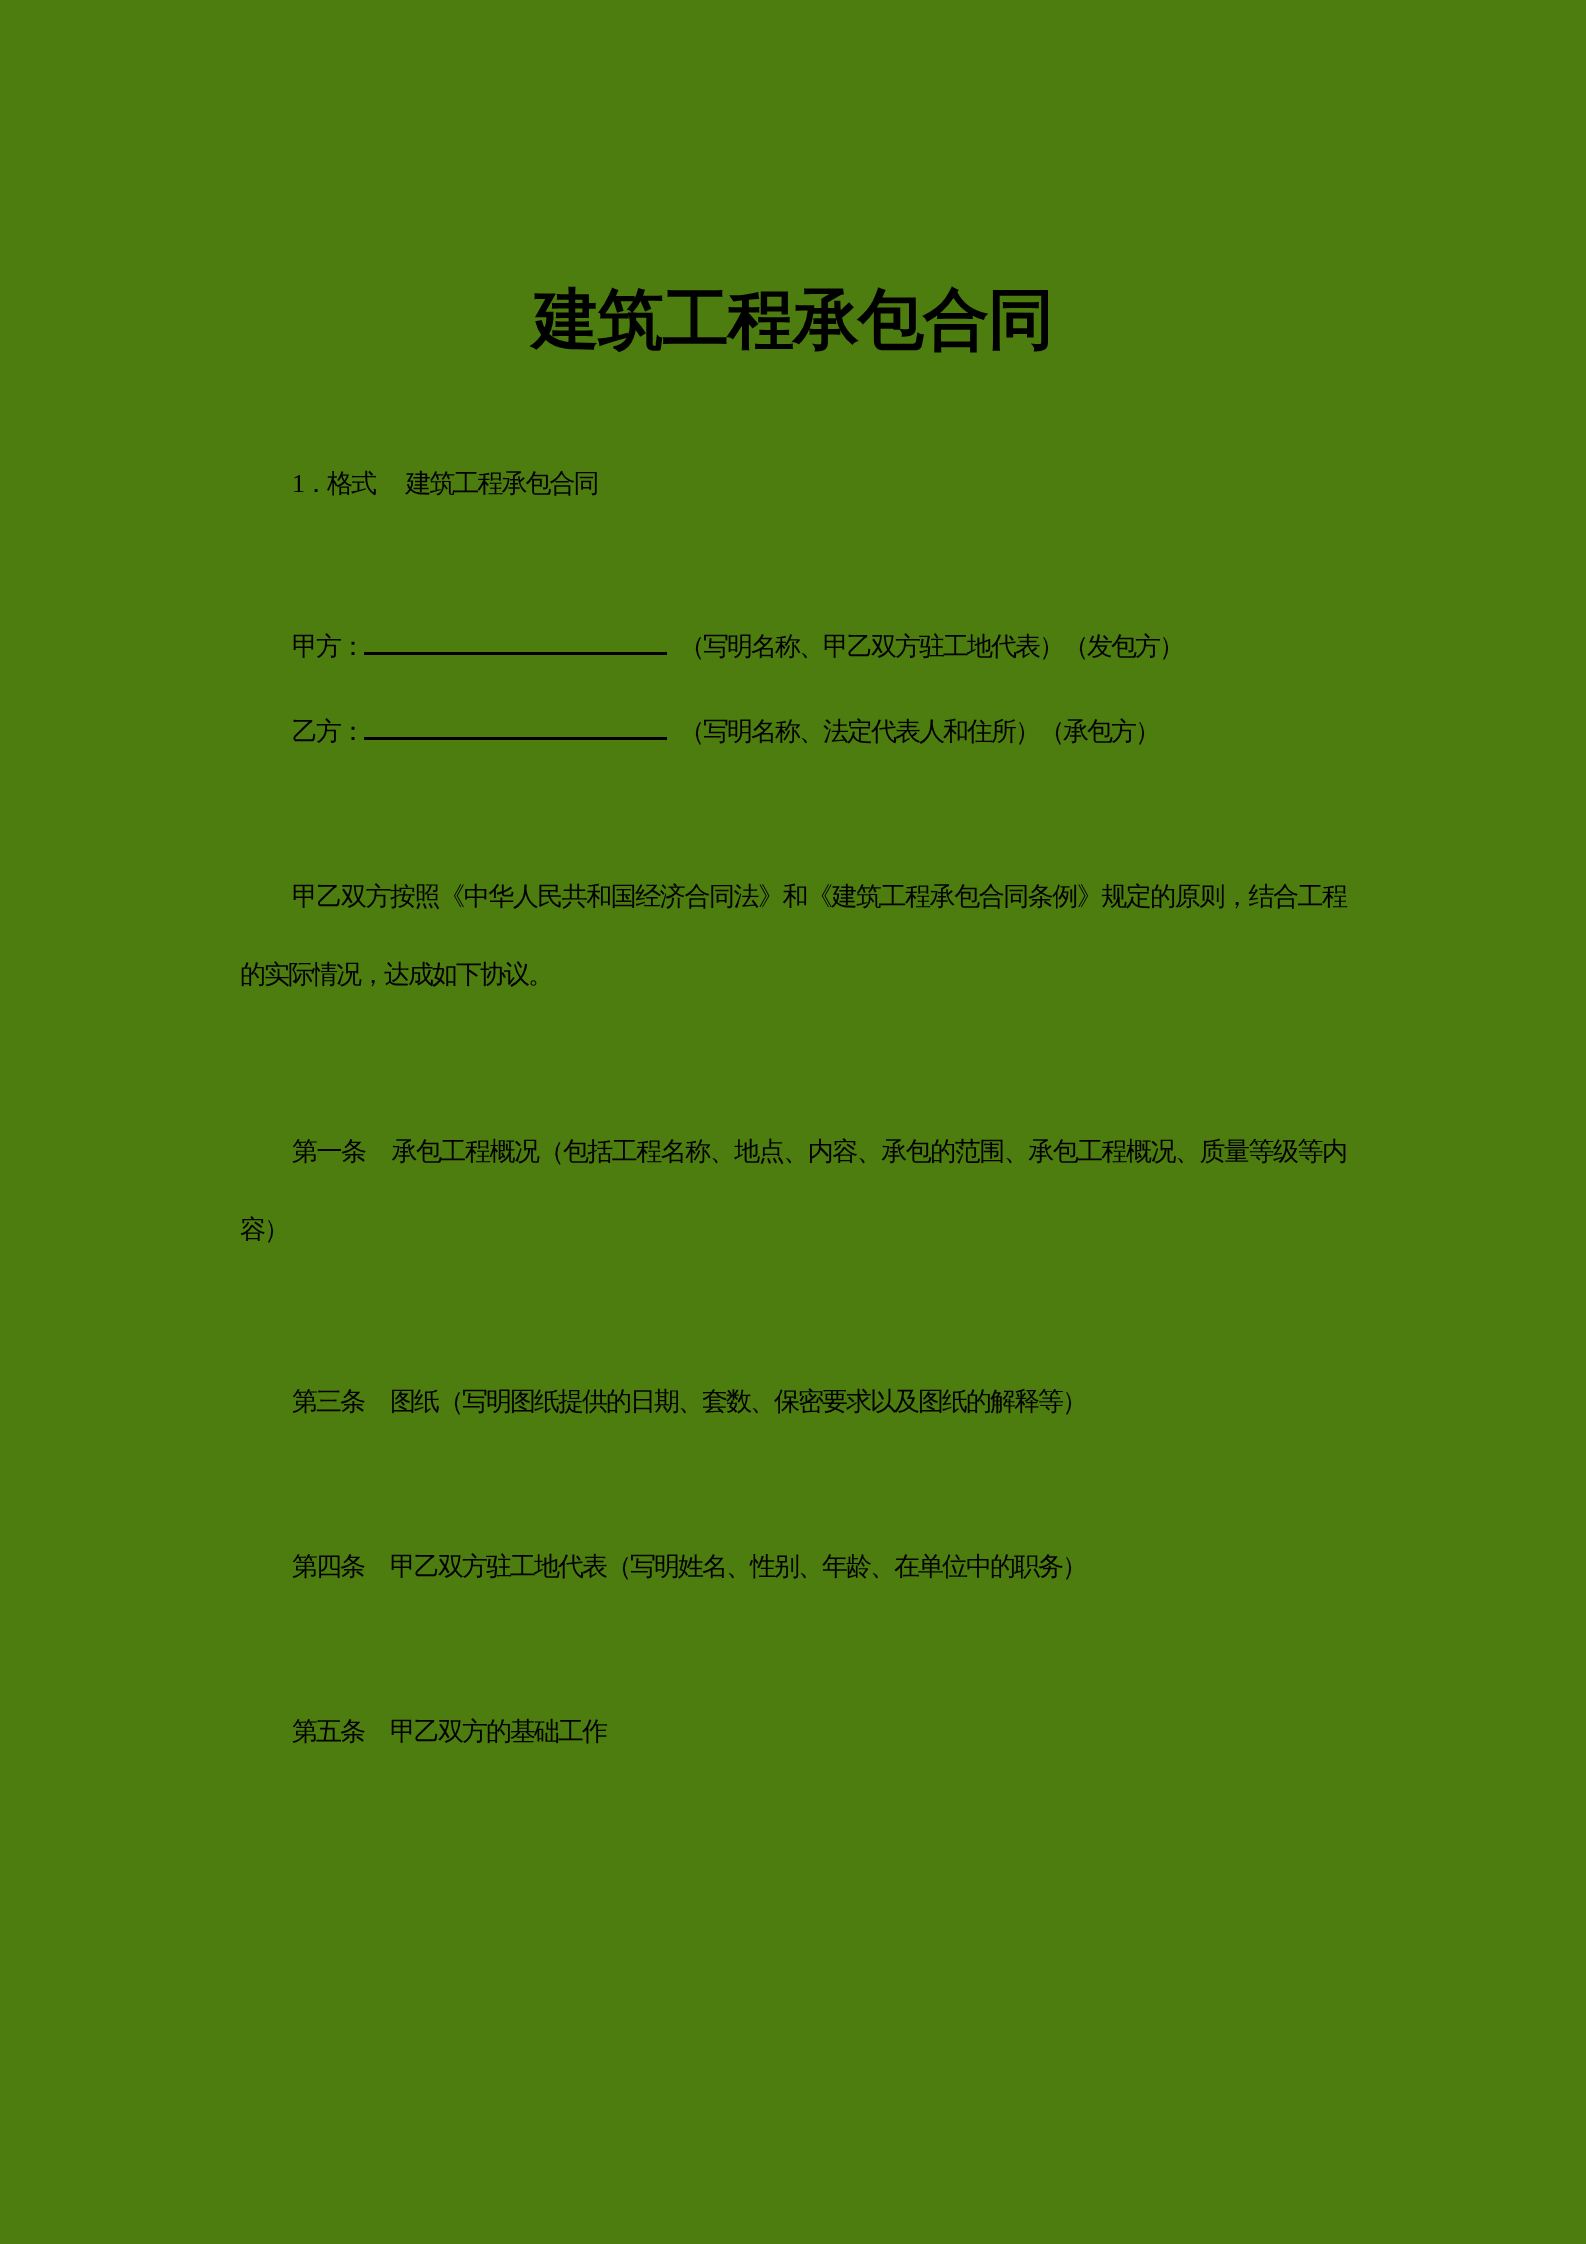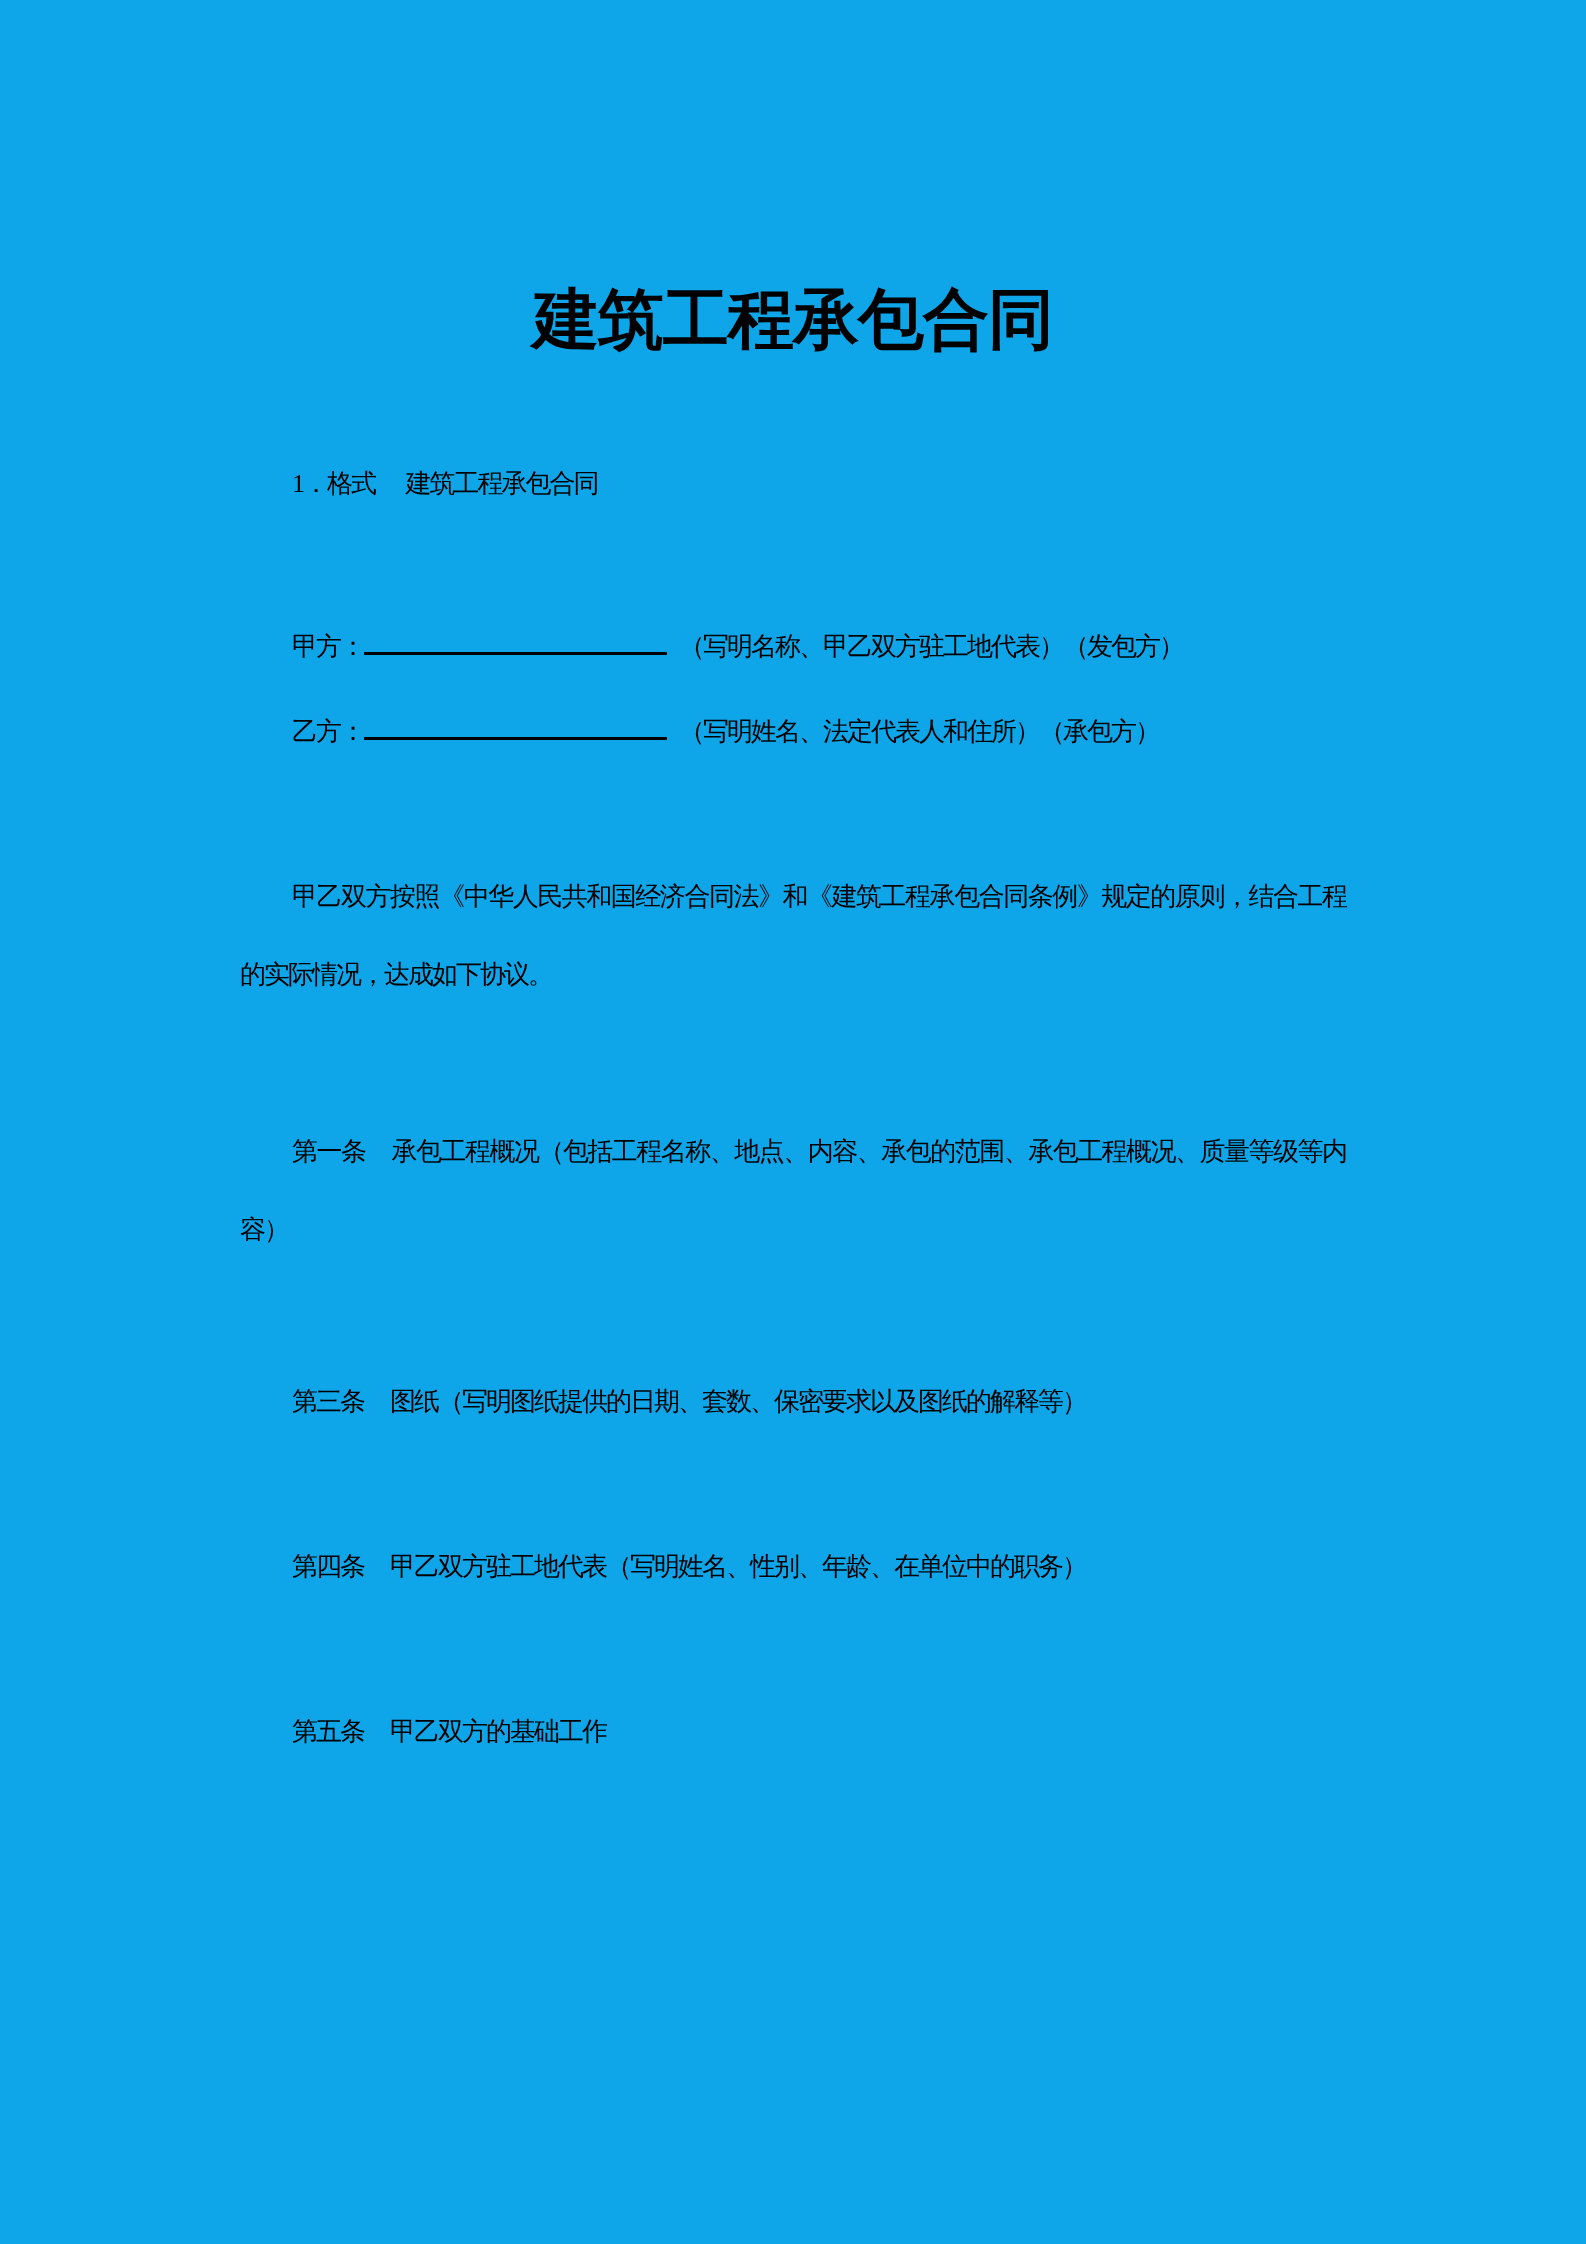--- a/index.html
+++ b/index.html
@@ -1,20 +1,20 @@
 <!DOCTYPE html>
 <html><head>
 <meta charset="utf-8">
 <style>
   html, body { margin: 0; padding: 0; background: #ffffff; }
   .page {
     position: relative;
     width: 1586px;
     height: 2244px;
-    background: #0ea5e9;
+    background: #4d7c0f;
     color: #000000;
     font-family: "Liberation Serif", "DejaVu Serif", serif;
     overflow: hidden;
     margin: 0 auto;
   }
   .content { padding: 0 240px; }
 
   .doc-title {
     margin: 0;
     padding-top: 270px;
@@ -78,21 +78,21 @@
     <p class="format-line">
       <span class="format-number">1．格式</span>
       <span>建筑工程承包合同</span>
     </p>
 
     <p class="party-line party-line-a">
       <span class="party-label">甲方：</span><span class="blank-line"></span><span class="party-note">（写明名称、甲乙双方驻工地代表）（发包方）</span>
     </p>
 
     <p class="party-line party-line-b">
-      <span class="party-label">乙方：</span><span class="blank-line"></span><span class="party-note">（写明姓名、法定代表人和住所）（承包方）</span>
+      <span class="party-label">乙方：</span><span class="blank-line"></span><span class="party-note">（写明名称、法定代表人和住所）（承包方）</span>
     </p>
 
     <p class="preamble">甲乙双方按照《中华人民共和国经济合同法》和《建筑工程承包合同条例》规定的原则，结合工程的实际情况，达成如下协议。</p>
 
     <p class="article article-1">
       <span class="article-label">第一条</span><span class="article-text">承包工程概况（包括工程名称、地点、内容、承包的范围、承包工程概况、质量等级等内容）</span>
     </p>
 
 
     <p class="article article-3">

